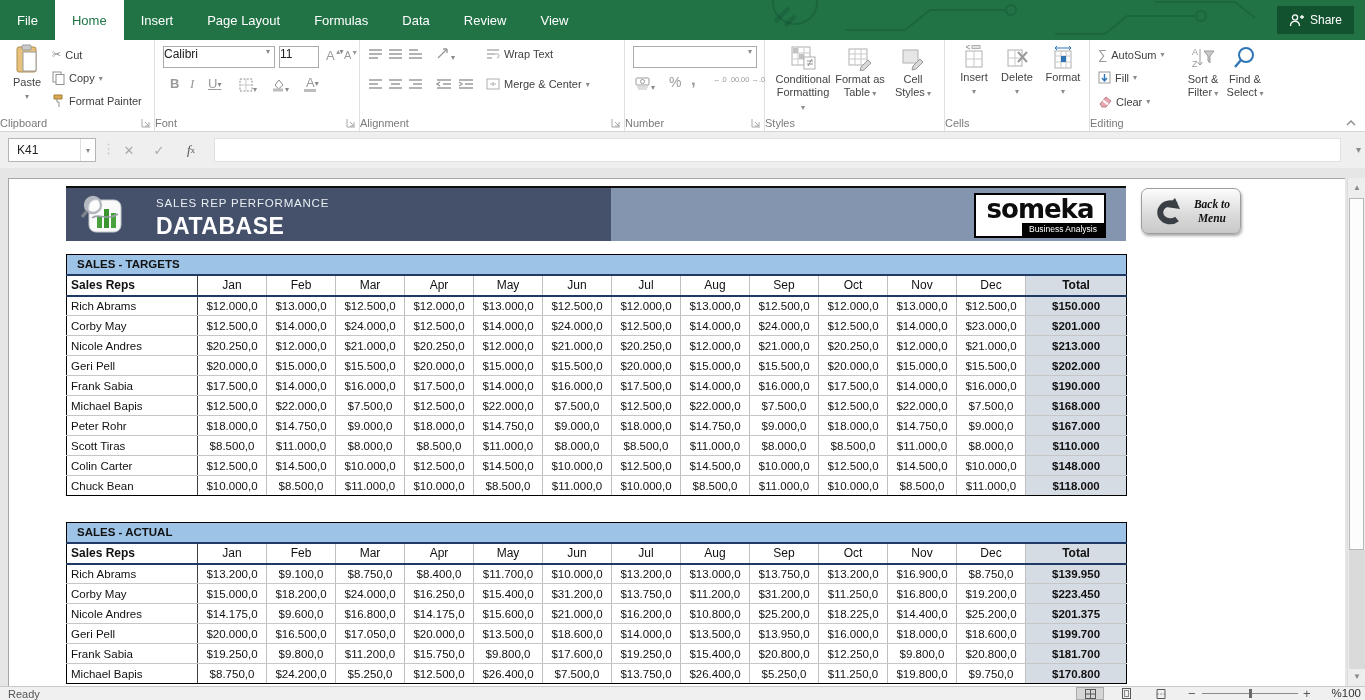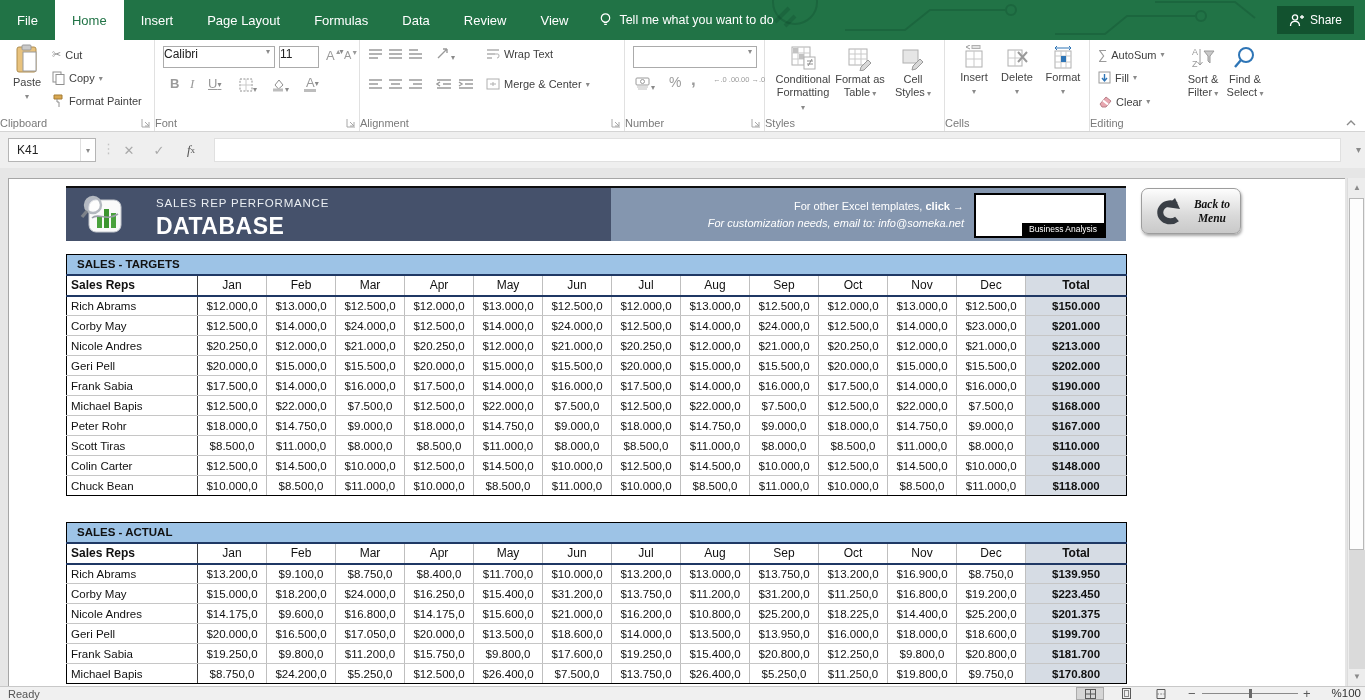--- a/index.html
+++ b/index.html
@@ -119,27 +119,20 @@
       </div>
     <div class="tab">
         <span>Data</span>
       </div>
     <div class="tab">
         <span>Review</span>
       </div>
     <div class="tab">
         <span>View</span>
       </div>
-    <div class="tellme">
-      <svg width="13" height="16" viewBox="0 0 13 16">
-          <circle cx="6.5" cy="6" r="4.2" fill="none" stroke="#fff" stroke-width="1.2"></circle>
-          <path d="M4.8 10.5 h3.4 M5.2 12.3 h2.6" stroke="#fff" stroke-width="1.2"></path>
-        </svg>
-      <span>Tell me what you want to do</span>
-    </div>
     <div class="share-btn">
       <svg width="15" height="14" viewBox="0 0 15 14">
           <circle cx="6" cy="4.5" r="2.6" fill="none" stroke="#fff" stroke-width="1.3"></circle>
           <path d="M1.5 13 c0-3 2-4.6 4.5-4.6 s4.5 1.6 4.5 4.6" fill="none" stroke="#fff" stroke-width="1.3"></path>
           <path d="M11 4 h4 M13 2 v4" stroke="#fff" stroke-width="1.3"></path>
         </svg>
       <span>Share</span>
     </div>
   </div>
 
@@ -409,25 +402,22 @@
           <rect x="9" y="8" width="32" height="32" rx="7" fill="#fafafa" stroke="#c3c7cd"></rect>
           <rect x="17" y="24" width="5" height="12" fill="#4aa23c"></rect>
           <rect x="24" y="17" width="5" height="19" fill="#3c9630"></rect>
           <rect x="31" y="21" width="5" height="15" fill="#4aa23c"></rect>
           <path d="M12 26 C 18 20, 26 30, 38 22" stroke="#9aa0a8" fill="none" stroke-width="1.6"></path>
           <circle cx="13" cy="13" r="8" fill="rgba(255,255,255,0.6)" stroke="#b4b9c0" stroke-width="2.4"></circle>
           <path d="M7 19 L2 25" stroke="#7d828a" stroke-width="3.4"></path>
         </svg>
         <div class="btitle1">SALES REP PERFORMANCE</div>
         <div class="btitle2">DATABASE</div>
-        <div class="bpromo">
-          <div><span>For other Excel templates, </span><b>click →</b></div>
-          <div class="pl2">For customization needs, email to: info@someka.net</div>
-        </div>
         <div class="blogo">
+          <div class="ltext">someka</div>
           <div class="lsub">Business Analysis</div>
         </div>
       </div>
 
       <div class="backbtn">
         <svg style="position:absolute;left:8px;top:8px;" width="32" height="30" viewBox="0 0 32 30">
           <path d="M26 8 A 10 9 0 1 0 27 22" fill="none" stroke="#3a3f46" stroke-width="6"></path>
           <path d="M30 12 L16 10 L25 1 Z" fill="#3a3f46"></path>
         </svg>
         <div class="btxt"><span>Back to</span><br><span>Menu</span></div>

